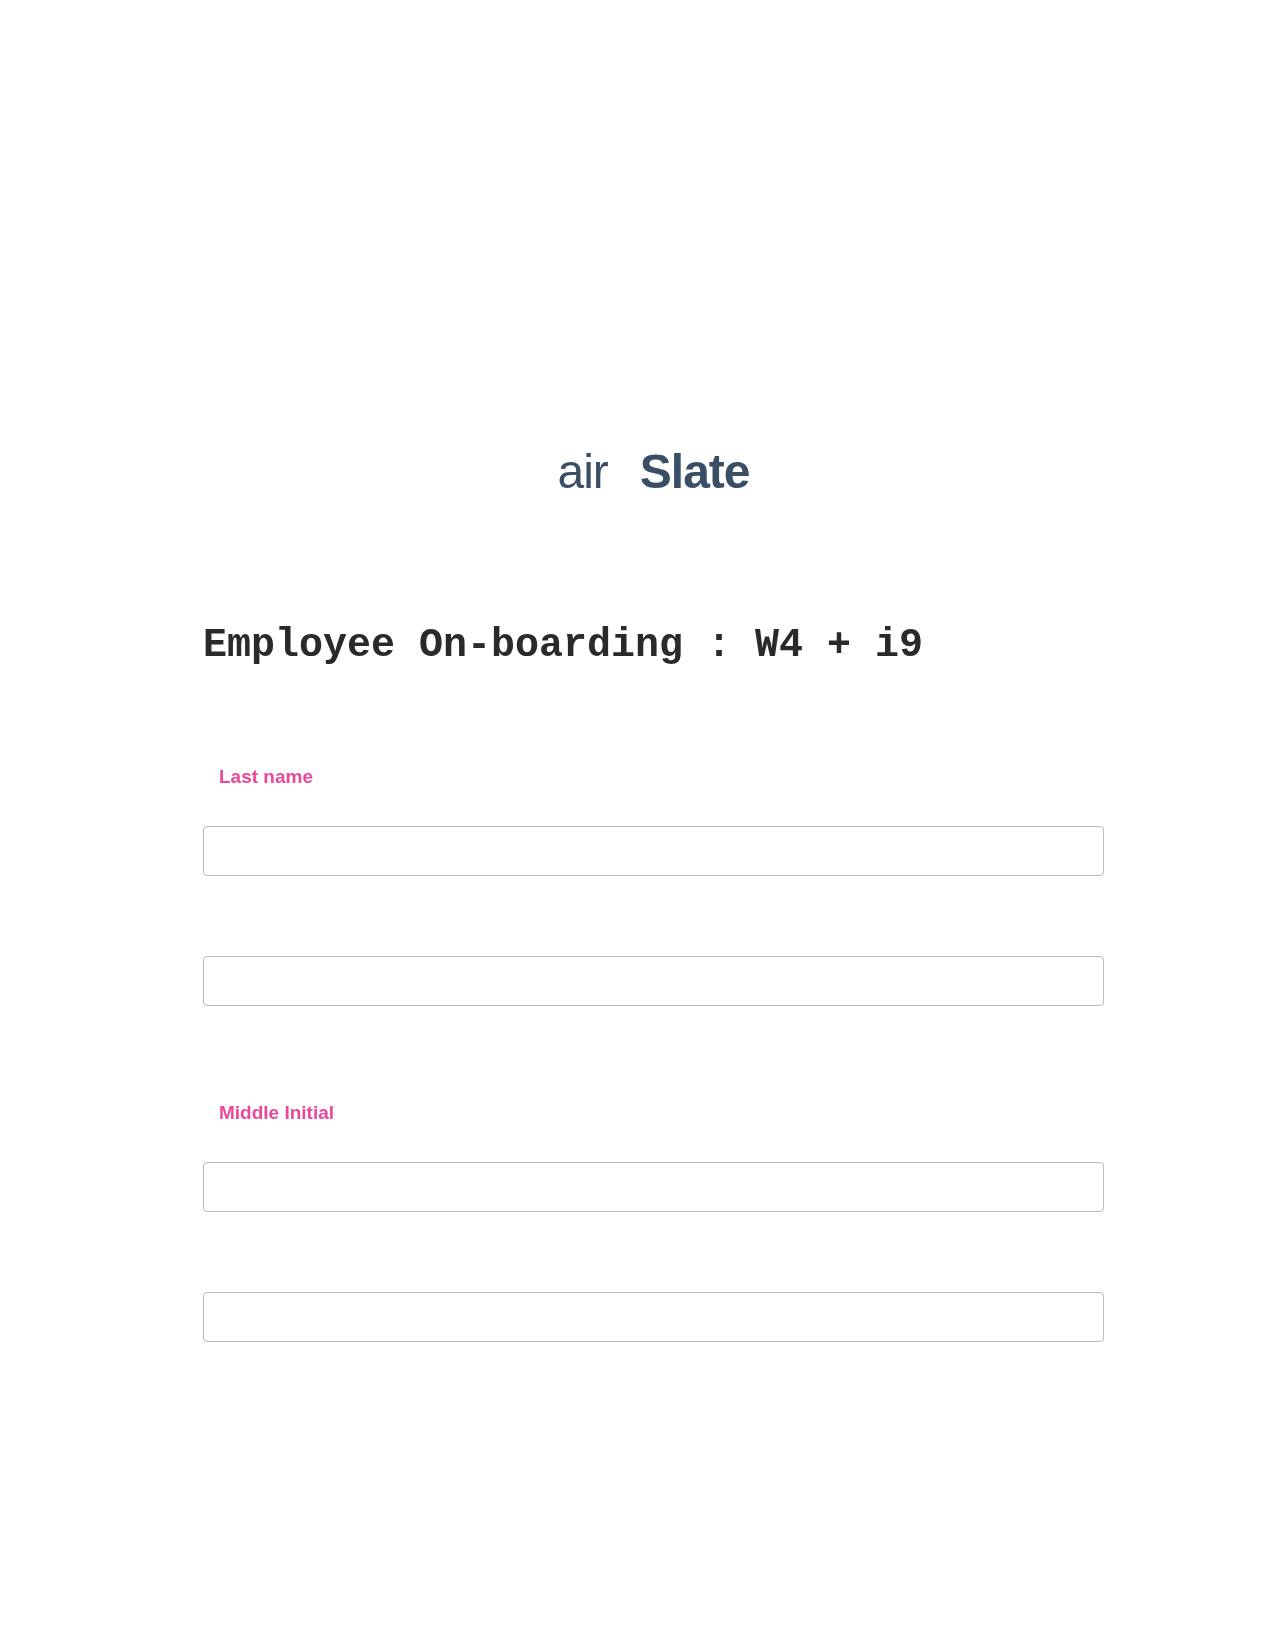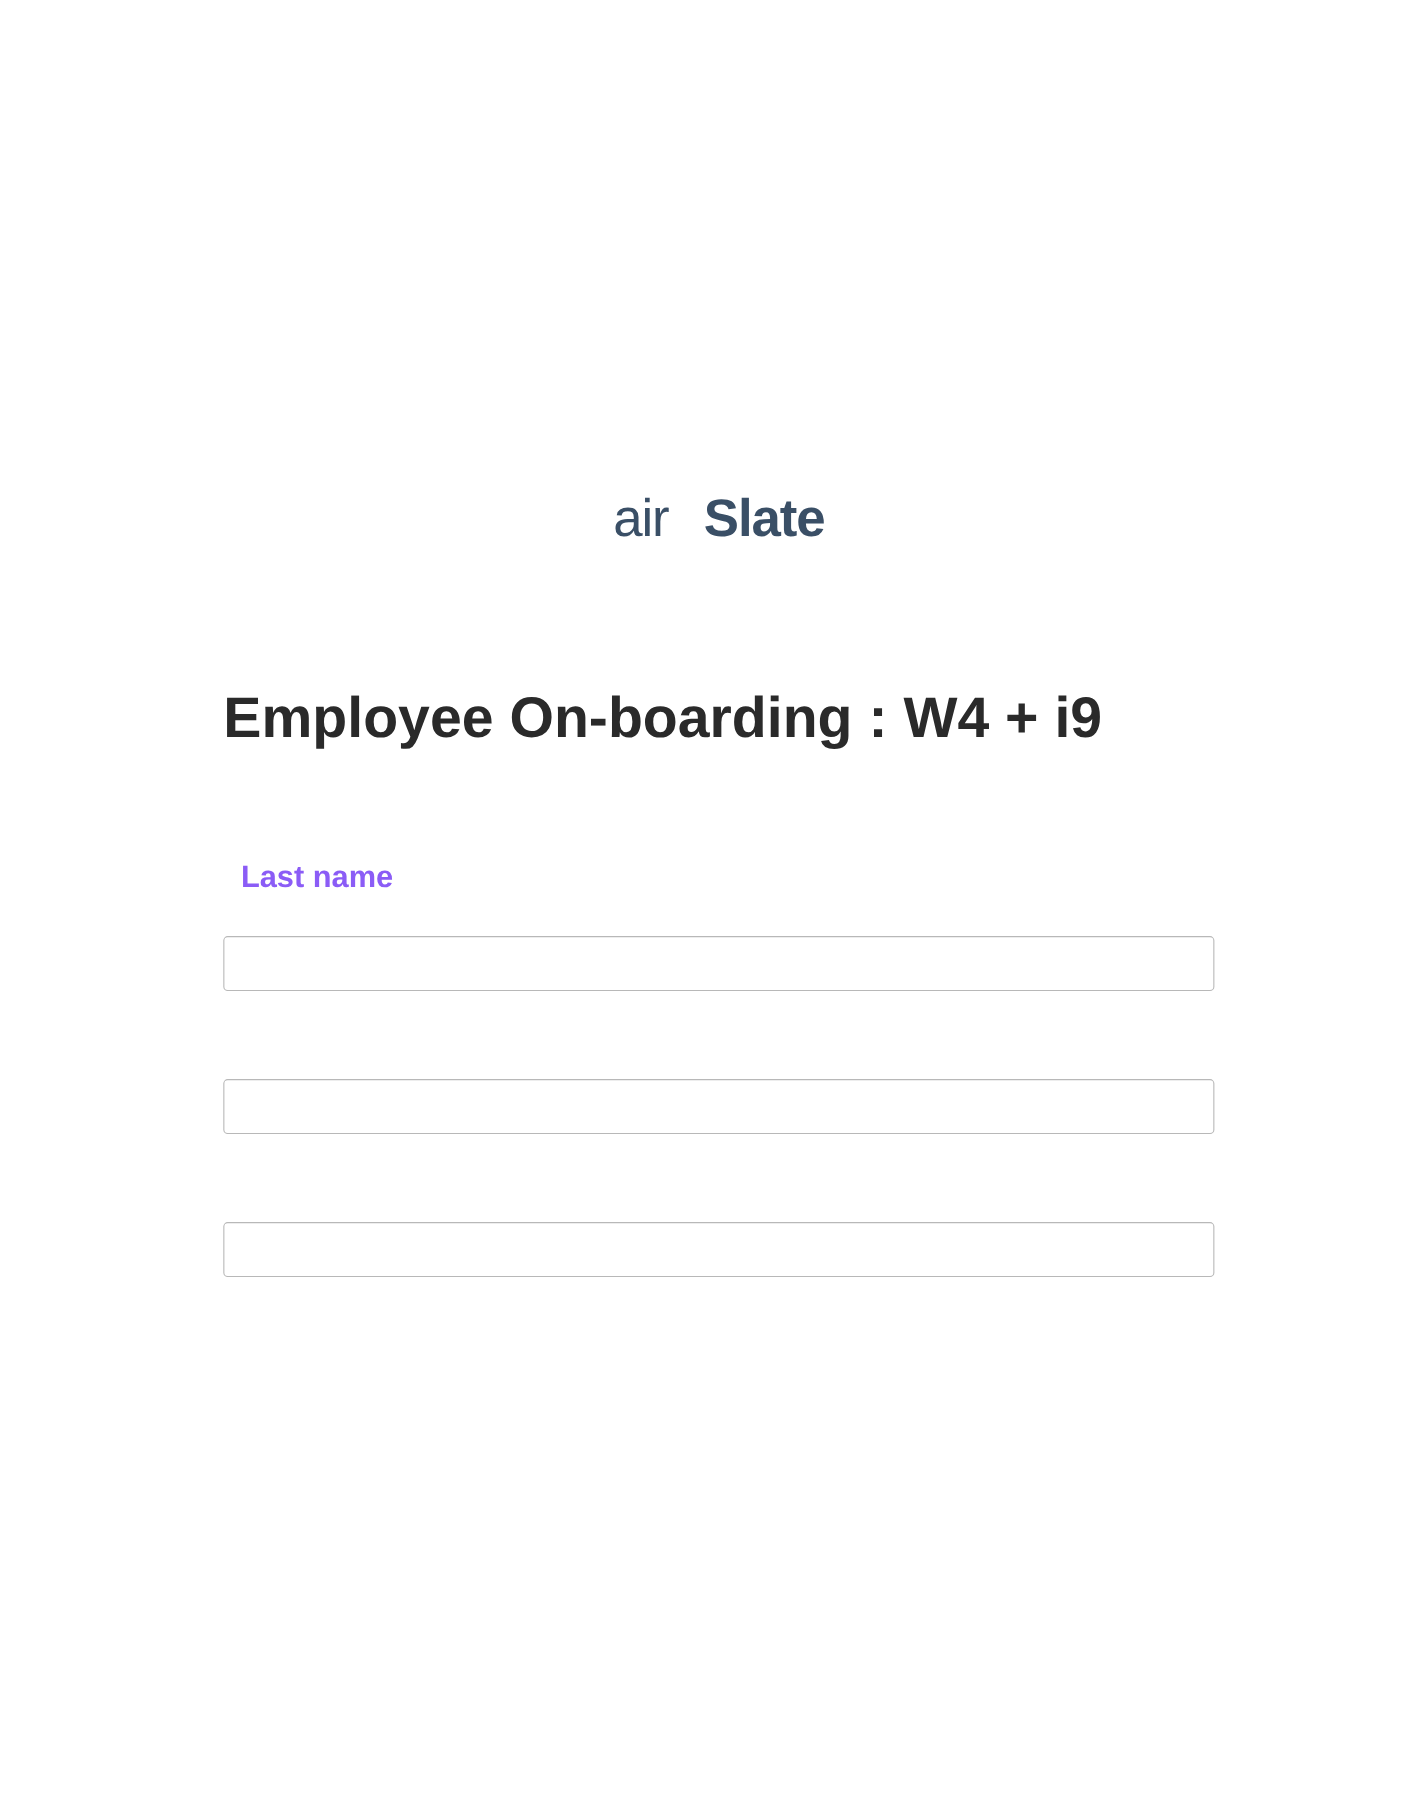--- a/index.html
+++ b/index.html
@@ -33,33 +33,34 @@
       font-weight: 400;
     }
     .logo .slate {
       font-weight: 700;
     }
     .form-content {
       width: 965px;
       margin: 0 auto;
     }
     .page-title {
-      font-size: 52px;
+      font-size: 40px;
       font-weight: 700;
       color: #2a2a2a;
       margin-bottom: 50px;
+      font-family: Liberation Mono, monospace;
     }
     .form-group {
       margin-bottom: 48px;
     }
     .form-label {
       display: block;
-      font-size: 28px;
+      font-size: 19px;
       font-weight: 700;
-      color: #8b5cf6;
+      color: #ec4899;
       margin-bottom: 22px;
     }
     .form-input {
       width: 100%;
       height: 50px;
       border: 1px solid #b8b8b8;
       border-radius: 4px;
       padding: 0 12px;
       font-size: 18px;
       background: #ffffff;
@@ -79,18 +80,22 @@
 
     <div class="form-group">
       <label class="form-label">Last name</label>
       <input type="text" class="form-input" value="" style="">
     </div>
 
     <div class="form-group">
       <input type="text" class="form-input" value="" style="">
     </div>
 
+    <div class="form-group">
+      <label class="form-label">Middle Initial</label>
+      <input type="text" class="form-input" value="" style="">
+    </div>
 
     <div class="form-group">
       <input type="text" class="form-input" value="" style="">
     </div>
   </div>
 </div>
 
 </body></html>

